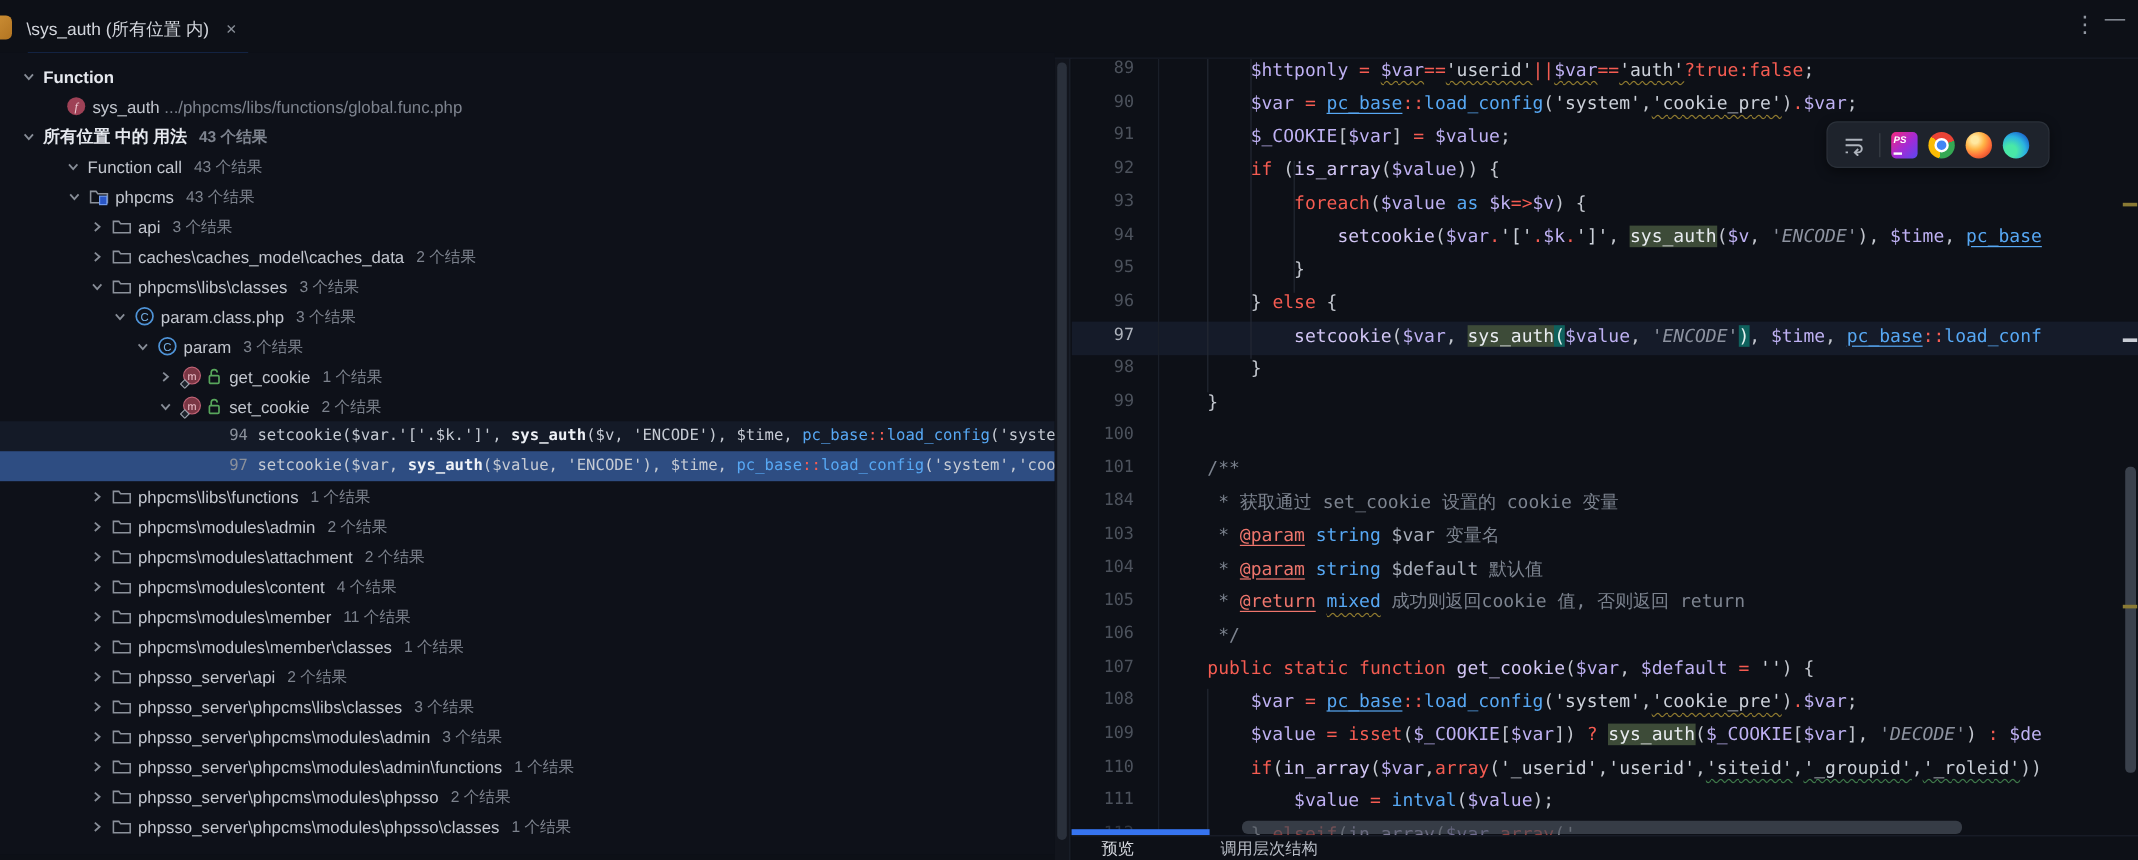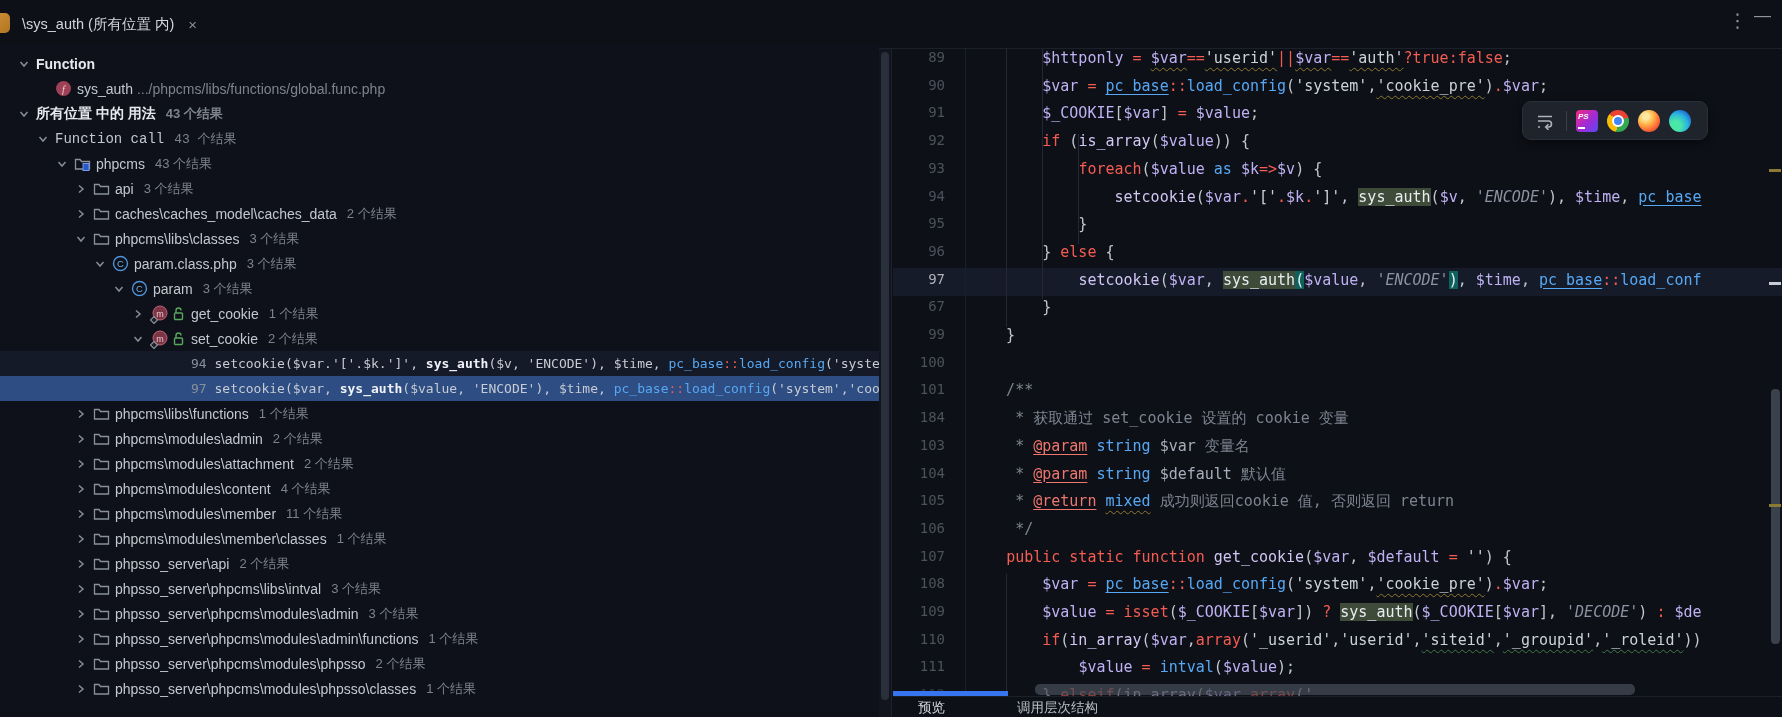--- a/index.html
+++ b/index.html
@@ -110,21 +110,21 @@
       <div class="trow" style="top: 7px; padding-left: 16px;"><span class="chev"><svg width="12" height="12">
             <path d="M2.5 4l3.5 4 3.5-4" fill="none" stroke="#878d97" stroke-width="1.5"></path>
           </svg></span><span class="lbl b">Function</span></div>
       <div class="trow" style="top: 32px; padding-left: 35px;"><span class="chev"></span><span class="tico"><svg width="17" height="17">
             <circle cx="8.5" cy="8.5" r="7.5" fill="#9e4156"></circle>
             <text x="8.5" y="12.5" font-size="10" font-style="italic" fill="#f0cdd6" text-anchor="middle" font-family="Liberation Serif,serif">f</text>
           </svg></span><span class="lbl">sys_auth</span><span class="pathtxt"> .../phpcms/libs/functions/global.func.php</span></div>
       <div class="trow" style="top: 57px; padding-left: 16px;"><span class="chev"><svg width="12" height="12">
             <path d="M2.5 4l3.5 4 3.5-4" fill="none" stroke="#878d97" stroke-width="1.5"></path>
           </svg></span><span class="lbl b">所有位置 中的 用法</span><span class="cnt b">43 个结果</span></div>
-      <div class="trow" style="top: 82px; padding-left: 35px; font-family: Liberation Mono, monospace;"><span class="chev"><svg width="12" height="12">
+      <div class="trow" style="top: 82px; padding-left: 53px;"><span class="chev"><svg width="12" height="12">
             <path d="M2.5 4l3.5 4 3.5-4" fill="none" stroke="#878d97" stroke-width="1.5"></path>
           </svg></span><span class="lbl">Function call</span><span class="cnt">43 个结果</span></div>
       <div class="trow" style="top: 107px; padding-left: 54px;"><span class="chev"><svg width="12" height="12">
             <path d="M2.5 4l3.5 4 3.5-4" fill="none" stroke="#878d97" stroke-width="1.5"></path>
           </svg></span><span class="tico"><svg width="17" height="17">
             <path d="M1.5 4.5h4.5l1.5 2h8v7.5h-14z" fill="none" stroke="#8b919b" stroke-width="1.3"></path>
             <rect x="9" y="8.5" width="6" height="7" fill="#2a56c6" stroke="#6f9aef" stroke-width="1"></rect>
           </svg></span><span class="lbl">phpcms</span><span class="cnt">43 个结果</span></div>
       <div class="trow" style="top: 132px; padding-left: 73px;"><span class="chev"><svg width="12" height="12">
             <path d="M4 2.5l4 3.5-4 3.5" fill="none" stroke="#878d97" stroke-width="1.5"></path>
@@ -207,21 +207,21 @@
           </svg></span><span class="lbl">phpcms\modules\member\classes</span><span class="cnt">1 个结果</span></div>
       <div class="trow" style="top: 507px; padding-left: 73px;"><span class="chev"><svg width="12" height="12">
             <path d="M4 2.5l4 3.5-4 3.5" fill="none" stroke="#878d97" stroke-width="1.5"></path>
           </svg></span><span class="tico"><svg width="17" height="17">
             <path d="M1.5 4.5h4.5l1.5 2h8v7.5h-14z" fill="none" stroke="#8b919b" stroke-width="1.3"></path>
           </svg></span><span class="lbl">phpsso_server\api</span><span class="cnt">2 个结果</span></div>
       <div class="trow" style="top: 532px; padding-left: 73px;"><span class="chev"><svg width="12" height="12">
             <path d="M4 2.5l4 3.5-4 3.5" fill="none" stroke="#878d97" stroke-width="1.5"></path>
           </svg></span><span class="tico"><svg width="17" height="17">
             <path d="M1.5 4.5h4.5l1.5 2h8v7.5h-14z" fill="none" stroke="#8b919b" stroke-width="1.3"></path>
-          </svg></span><span class="lbl">phpsso_server\phpcms\libs\intval</span><span class="cnt">3 个结果</span></div>
+          </svg></span><span class="lbl">phpsso_server\phpcms\libs\classes</span><span class="cnt">3 个结果</span></div>
       <div class="trow" style="top: 557px; padding-left: 73px;"><span class="chev"><svg width="12" height="12">
             <path d="M4 2.5l4 3.5-4 3.5" fill="none" stroke="#878d97" stroke-width="1.5"></path>
           </svg></span><span class="tico"><svg width="17" height="17">
             <path d="M1.5 4.5h4.5l1.5 2h8v7.5h-14z" fill="none" stroke="#8b919b" stroke-width="1.3"></path>
           </svg></span><span class="lbl">phpsso_server\phpcms\modules\admin</span><span class="cnt">3 个结果</span></div>
       <div class="trow" style="top: 582px; padding-left: 73px;"><span class="chev"><svg width="12" height="12">
             <path d="M4 2.5l4 3.5-4 3.5" fill="none" stroke="#878d97" stroke-width="1.5"></path>
           </svg></span><span class="tico"><svg width="17" height="17">
             <path d="M1.5 4.5h4.5l1.5 2h8v7.5h-14z" fill="none" stroke="#8b919b" stroke-width="1.3"></path>
           </svg></span><span class="lbl">phpsso_server\phpcms\modules\admin\functions</span><span class="cnt">1 个结果</span></div>
@@ -251,21 +251,21 @@
     <div id="code-lines">
         <div class="cline" style="top: -3px;"><span class="gnum">89</span><span class="ctext"><span class="pl">        </span><span class="v">$httponly</span><span class="pl"> </span><span class="kw">=</span><span class="pl"> </span><span class="vy">$var</span><span class="kw">==</span><span class="sty">'userid'</span><span class="kw">||</span><span class="vy">$var</span><span class="kw">==</span><span class="sty">'auth'</span><span class="kw">?true:false</span><span class="pl">;</span></span></div>
         <div class="cline" style="top: 24.7px;"><span class="gnum">90</span><span class="ctext"><span class="pl">        </span><span class="v">$var</span><span class="pl"> </span><span class="kw">=</span><span class="pl"> </span><span class="lk">pc_base</span><span class="kw">::</span><span class="bl">load_config</span><span class="pl">(</span><span class="st">'system'</span><span class="pl">,</span><span class="sty">'cookie_pre'</span><span class="pl">)</span><span class="kw">.</span><span class="v">$var</span><span class="pl">;</span></span></div>
         <div class="cline" style="top: 52.4px;"><span class="gnum">91</span><span class="ctext"><span class="pl">        </span><span class="v">$_COOKIE</span><span class="pl">[</span><span class="v">$var</span><span class="pl">] </span><span class="kw">=</span><span class="pl"> </span><span class="v">$value</span><span class="pl">;</span></span></div>
         <div class="cline" style="top: 80.1px;"><span class="gnum">92</span><span class="ctext"><span class="pl">        </span><span class="kw">if</span><span class="pl"> (</span><span class="fn">is_array</span><span class="pl">(</span><span class="v">$value</span><span class="pl">)) {</span></span></div>
         <div class="cline" style="top: 107.8px;"><span class="gnum">93</span><span class="ctext"><span class="pl">            </span><span class="kw">foreach</span><span class="pl">(</span><span class="v">$value</span><span class="pl"> </span><span class="bl">as</span><span class="pl"> </span><span class="v">$k</span><span class="kw">=&gt;</span><span class="v">$v</span><span class="pl">) {</span></span></div>
         <div class="cline" style="top: 135.5px;"><span class="gnum">94</span><span class="ctext"><span class="pl">                </span><span class="fn">setcookie</span><span class="pl">(</span><span class="v">$var</span><span class="kw">.</span><span class="st">'['</span><span class="kw">.</span><span class="v">$k</span><span class="kw">.</span><span class="st">']'</span><span class="pl">, </span><span class="hl">sys_auth</span><span class="pl">(</span><span class="v">$v</span><span class="pl">, </span><span class="sd">'ENCODE'</span><span class="pl">), </span><span class="v">$time</span><span class="pl">, </span><span class="lk">pc_base</span></span></div>
         <div class="cline" style="top: 163.2px;"><span class="gnum">95</span><span class="ctext"><span class="pl">            }</span></span></div>
         <div class="cline" style="top: 190.9px;"><span class="gnum">96</span><span class="ctext"><span class="pl">        } </span><span class="kw">else</span><span class="pl"> {</span></span></div>
         <div class="cline cur" style="top: 218.6px;"><span class="gnum">97</span><span class="ctext"><span class="pl">            </span><span class="fn">setcookie</span><span class="pl">(</span><span class="v">$var</span><span class="pl">, </span><span class="hl">sys_auth</span><span class="brc">(</span><span class="v">$value</span><span class="pl">, </span><span class="sd">'ENCODE'</span><span class="brc">)</span><span class="pl">, </span><span class="v">$time</span><span class="pl">, </span><span class="lk">pc_base</span><span class="kw">::</span><span class="bl">load_conf</span></span></div>
-        <div class="cline" style="top: 246.3px;"><span class="gnum">67</span><span class="ctext"><span class="pl">        }</span></span></div>
+        <div class="cline" style="top: 246.3px;"><span class="gnum">98</span><span class="ctext"><span class="pl">        }</span></span></div>
         <div class="cline" style="top: 274px;"><span class="gnum">99</span><span class="ctext"><span class="pl">    }</span></span></div>
         <div class="cline" style="top: 301.7px;"><span class="gnum">100</span><span class="ctext"></span></div>
         <div class="cline" style="top: 329.4px;"><span class="gnum">101</span><span class="ctext"><span class="cm">    /**</span></span></div>
         <div class="cline" style="top: 357.1px;"><span class="gnum">184</span><span class="ctext"><span class="cm">     * 获取通过 set_cookie 设置的 cookie 变量</span></span></div>
         <div class="cline" style="top: 384.8px;"><span class="gnum">103</span><span class="ctext"><span class="cm">     * </span><span class="tg">@param</span><span class="cm"> </span><span class="bl">string</span><span class="cm"> </span><span class="cmv">$var</span><span class="cm"> 变量名</span></span></div>
         <div class="cline" style="top: 412.5px;"><span class="gnum">104</span><span class="ctext"><span class="cm">     * </span><span class="tg">@param</span><span class="cm"> </span><span class="bl">string</span><span class="cm"> </span><span class="cmv">$default</span><span class="cm"> 默认值</span></span></div>
         <div class="cline" style="top: 440.2px;"><span class="gnum">105</span><span class="ctext"><span class="cm">     * </span><span class="tg">@return</span><span class="cm"> </span><span class="blw">mixed</span><span class="cm"> 成功则返回cookie 值, 否则返回 return</span></span></div>
         <div class="cline" style="top: 467.9px;"><span class="gnum">106</span><span class="ctext"><span class="cm">     */</span></span></div>
         <div class="cline" style="top: 495.6px;"><span class="gnum">107</span><span class="ctext"><span class="pl">    </span><span class="kw">public static function</span><span class="pl"> </span><span class="fn">get_cookie</span><span class="pl">(</span><span class="v">$var</span><span class="pl">, </span><span class="v">$default</span><span class="pl"> </span><span class="kw">=</span><span class="pl"> </span><span class="st">''</span><span class="pl">) {</span></span></div>
         <div class="cline" style="top: 523.3px;"><span class="gnum">108</span><span class="ctext"><span class="pl">        </span><span class="v">$var</span><span class="pl"> </span><span class="kw">=</span><span class="pl"> </span><span class="lk">pc_base</span><span class="kw">::</span><span class="bl">load_config</span><span class="pl">(</span><span class="st">'system'</span><span class="pl">,</span><span class="sty">'cookie_pre'</span><span class="pl">)</span><span class="kw">.</span><span class="v">$var</span><span class="pl">;</span></span></div>

